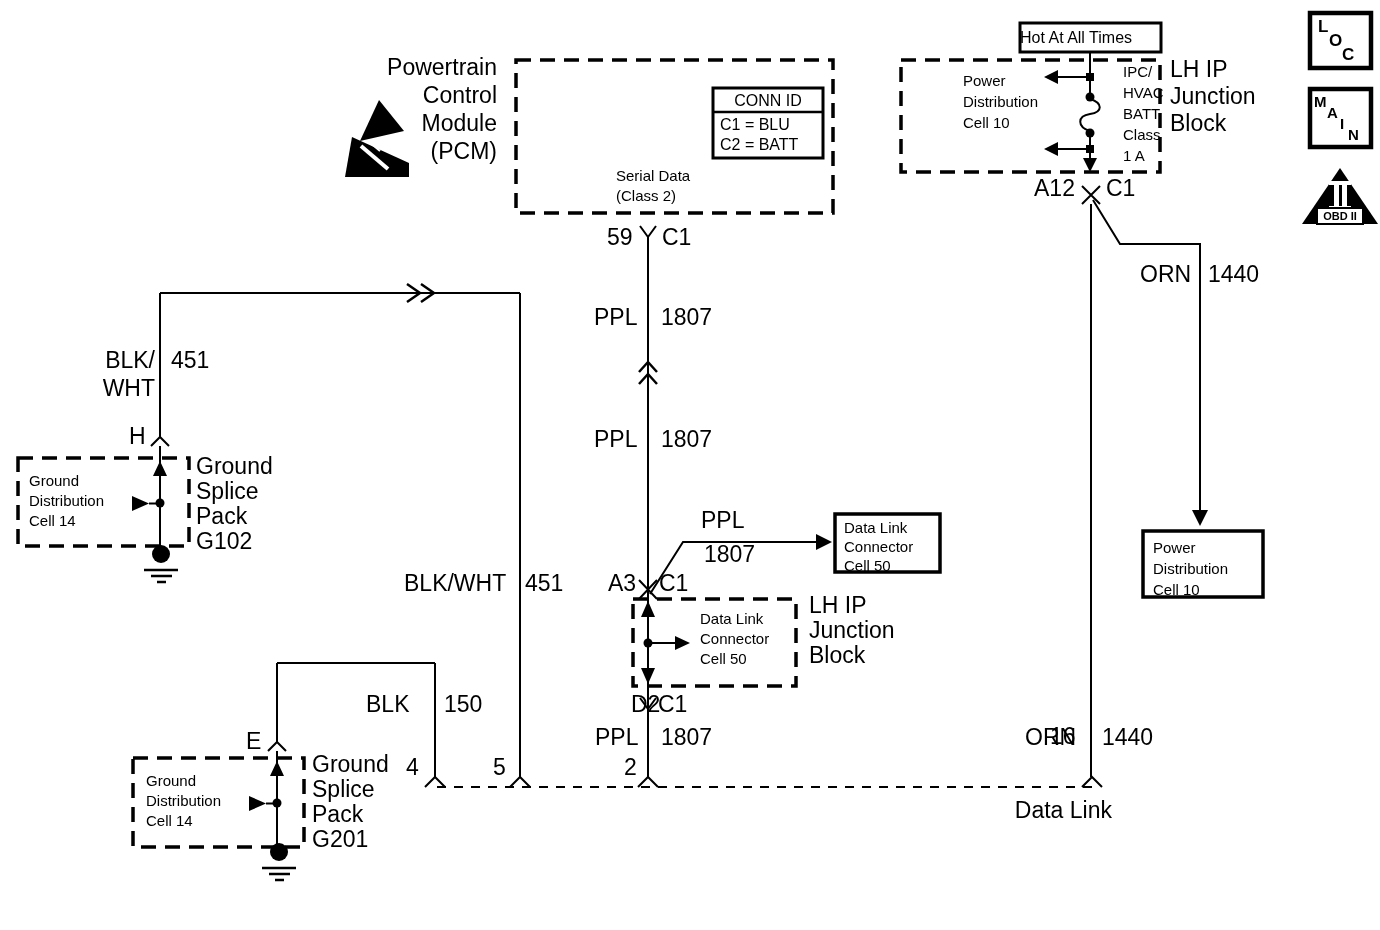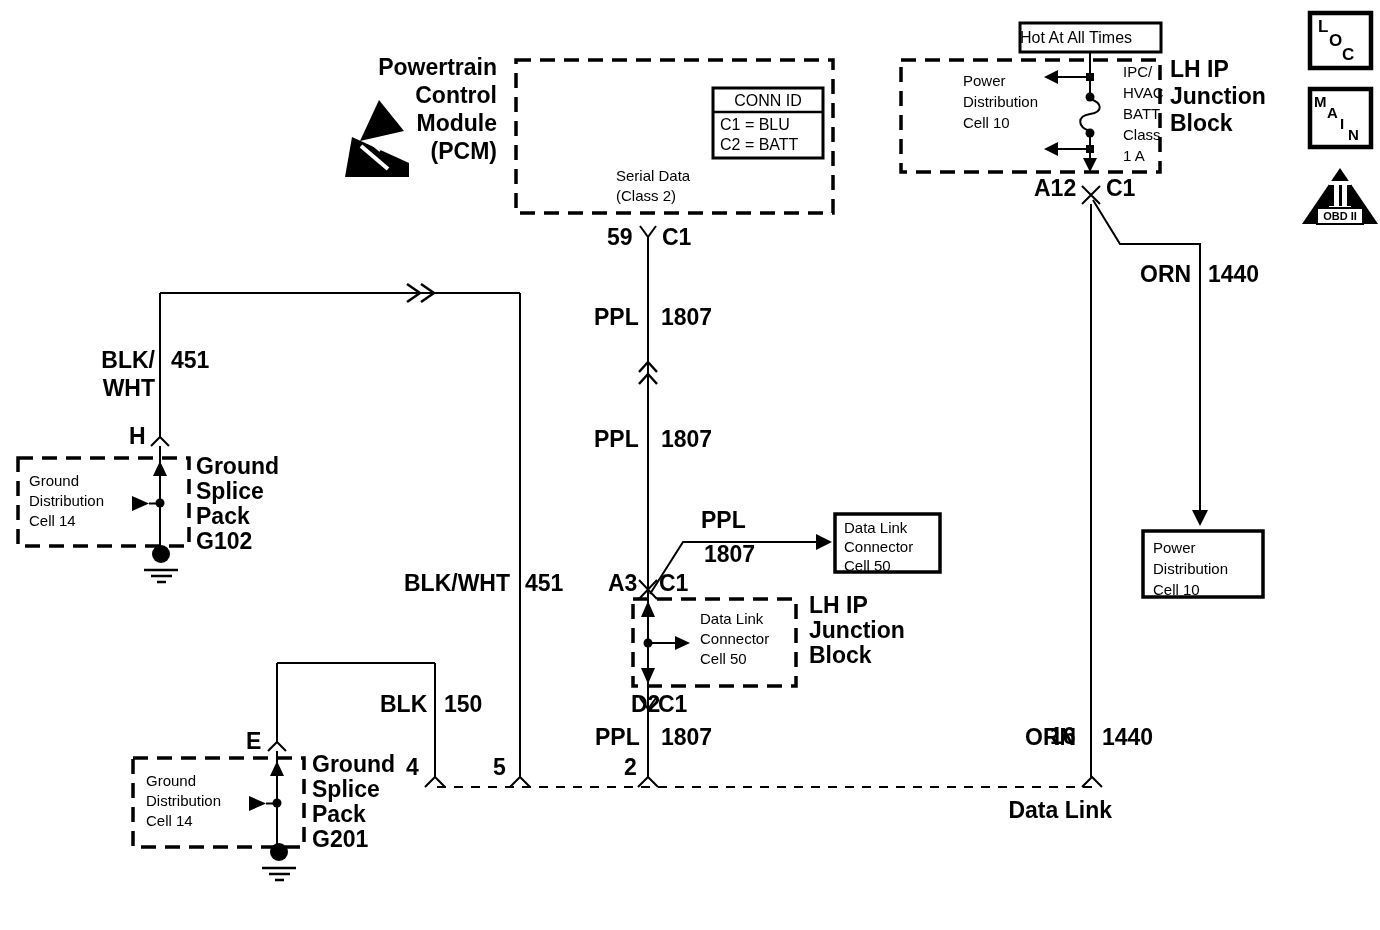--- a/index.html
+++ b/index.html
@@ -1,20 +1,20 @@
 <!DOCTYPE html>
 <html><head>
 <meta charset="utf-8">
 <style>
   html,body{margin:0;padding:0;background:#fff;}
   #stage{position:relative;width:1380px;height:930px;background:#ffffff;overflow:hidden;
          font-family:"Liberation Sans",sans-serif;color:#000;}
   #stage svg{position:absolute;left:0;top:0;}
   .lbl{position:absolute;white-space:nowrap;color:#000;}
-  .big{font-size:23px;line-height:27px;font-weight:bold;}
+  .big{font-size:23px;line-height:27px;}
   .sm{font-size:15px;line-height:20px;}
   .md{font-size:16px;line-height:20px;}
   .right{text-align:right;}
   .center{text-align:center;}
   .bold{font-weight:bold;}
 </style>
 </head>
 <body>
 
 <div id="stage">
@@ -212,21 +212,21 @@
 <div class="lbl big" style="left:196px;top:454px;line-height:25px">
   <div>Ground</div>
   <div>Splice</div>
   <div>Pack</div>
   <div>G102</div>
 </div>
 
 <div class="lbl big" style="left:404px;top:570px">BLK/WHT</div>
 <div class="lbl big" style="left:525px;top:570px">451</div>
 
-<div class="lbl big" style="left:380px;top:691px">BLK</div>
+<div class="lbl big" style="left:366px;top:691px">BLK</div>
 <div class="lbl big" style="left:444px;top:691px">150</div>
 
 <div class="lbl big" style="left:246px;top:728px">E</div>
 
 <div class="lbl sm" style="left:146px;top:771px">
   <div>Ground</div>
   <div>Distribution</div>
   <div>Cell 14</div>
 </div>
 <div class="lbl big" style="left:312px;top:752px;line-height:25px">

